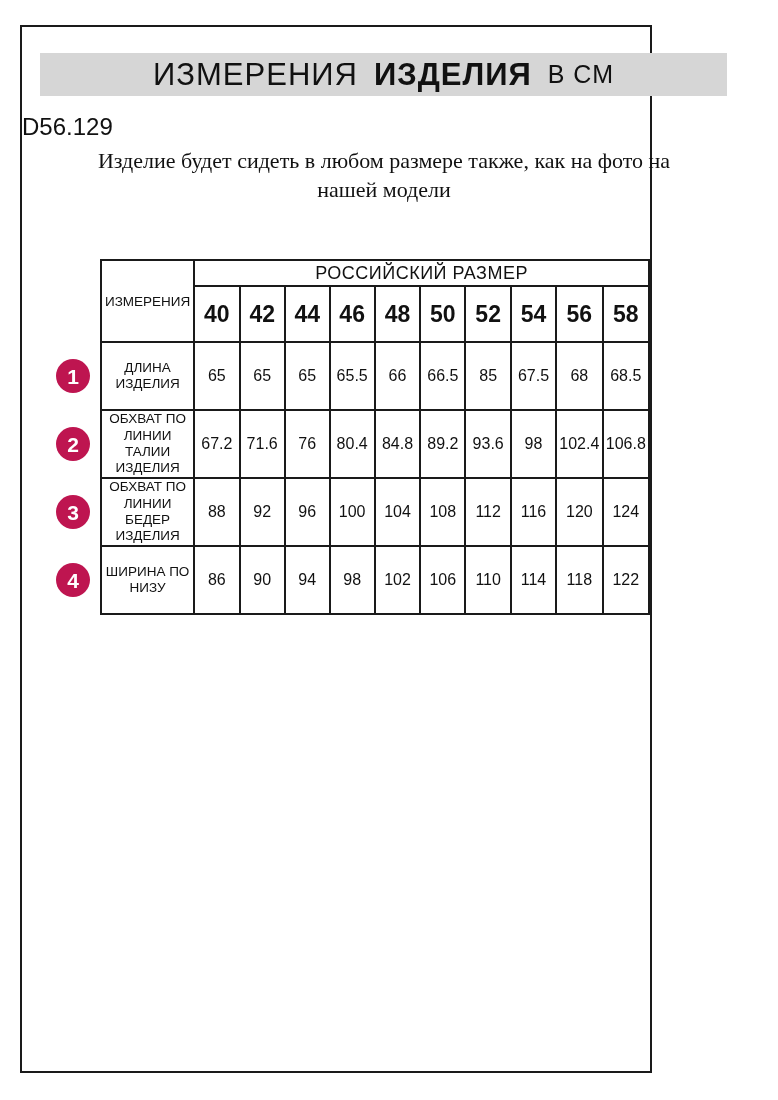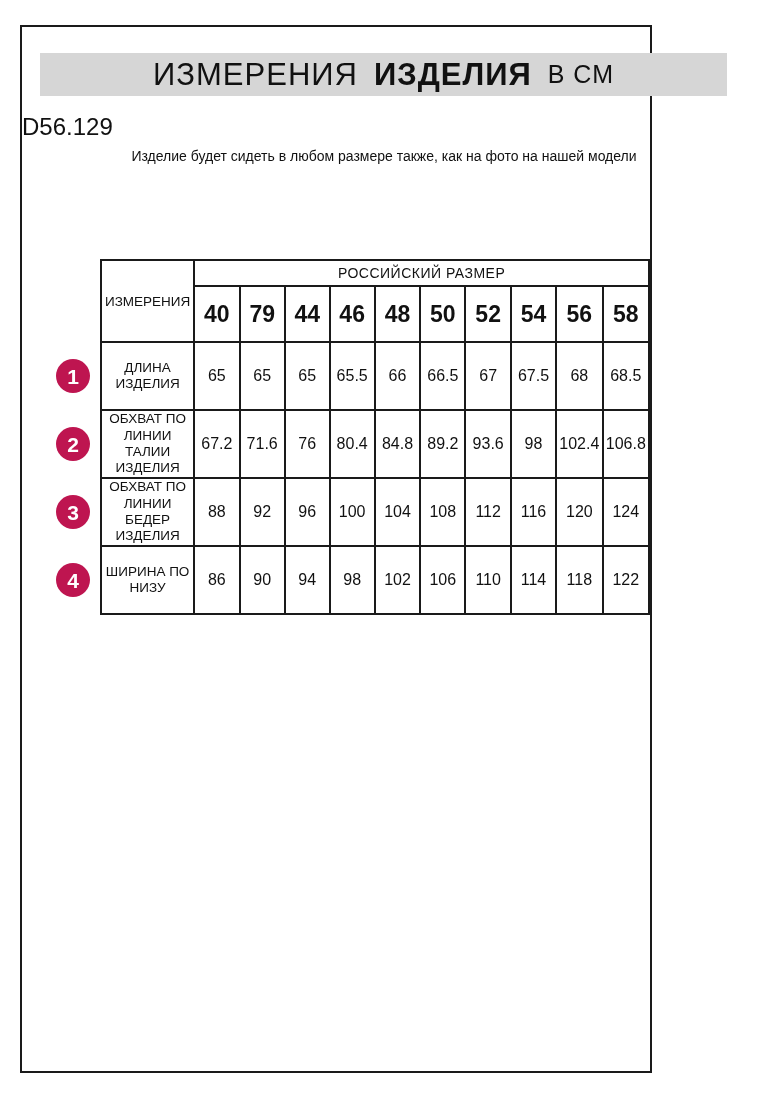--- a/index.html
+++ b/index.html
@@ -32,35 +32,35 @@
   }
   .title-part1{font-size:31px;font-weight:normal;letter-spacing:1px;}
   .title-part2{font-size:31px;font-weight:bold;letter-spacing:1px;}
   .title-part3{font-size:25px;font-weight:normal;letter-spacing:1px;align-self:center;margin-top:0;}
   .article-code{
     position:absolute;left:0;top:86px;width:100%;
     text-align:left;font-size:24px;font-weight:normal;
   }
   .subtitle{
     position:absolute;left:52px;top:120px;width:620px;
-    text-align:center;font-size:14px;line-height:1.3;
+    text-align:center;font-size:22px;line-height:1.3;font-family:Liberation Serif, serif;
   }
   .size-table{
     position:absolute;left:78px;top:232px;
     border-collapse:collapse;
     table-layout:fixed;
   }
   .size-table th,.size-table td{
     border:2px solid var(--line);
     text-align:center;vertical-align:middle;
     padding:0;
     background:#fff;
   }
   .corner-cell{width:92px;font-size:13.5px;font-weight:normal;}
-  .group-header-cell{height:24px;font-size:14px;font-weight:normal;letter-spacing:.5px;}
+  .group-header-cell{height:24px;font-size:18px;font-weight:normal;letter-spacing:.5px;}
   .size-cell{width:45px;height:54px;font-size:23px;font-weight:bold;}
   .row-label{
     position:relative;
     font-size:13.5px;font-weight:normal;line-height:1.22;
     padding:4px 3px;
     height:66px;
     box-sizing:content-box;
   }
   .value-cell{font-size:16px;font-weight:normal;margin-left:48px;}
   .row-badge{
@@ -94,41 +94,41 @@
   <div class="subtitle">Изделие будет сидеть в любом размере также, как на фото на нашей модели</div>
 
   <table class="size-table">
     <thead>
       <tr>
         <th class="corner-cell" rowspan="2">ИЗМЕРЕНИЯ</th>
         <th class="group-header-cell" colspan="10">РОССИЙСКИЙ РАЗМЕР</th>
       </tr>
       <tr id="sizes-row">
           <th class="size-cell">40</th>
-          <th class="size-cell">79</th>
+          <th class="size-cell">42</th>
           <th class="size-cell">44</th>
           <th class="size-cell">46</th>
           <th class="size-cell">48</th>
           <th class="size-cell">50</th>
           <th class="size-cell">52</th>
           <th class="size-cell">54</th>
           <th class="size-cell">56</th>
           <th class="size-cell">58</th>
         </tr>
     </thead>
     <tbody id="table-body">
         <tr>
           <th class="row-label"><span class="row-badge">1</span><span>ДЛИНА ИЗДЕЛИЯ</span></th>
           <td class="value-cell">65</td>
           <td class="value-cell">65</td>
           <td class="value-cell">65</td>
           <td class="value-cell">65.5</td>
           <td class="value-cell">66</td>
           <td class="value-cell">66.5</td>
-          <td class="value-cell">67</td>
+          <td class="value-cell">85</td>
           <td class="value-cell">67.5</td>
           <td class="value-cell">68</td>
           <td class="value-cell">68.5</td>
         </tr>
         <tr>
           <th class="row-label"><span class="row-badge">2</span><span>ОБХВАТ ПО ЛИНИИ ТАЛИИ ИЗДЕЛИЯ</span></th>
           <td class="value-cell">67.2</td>
           <td class="value-cell">71.6</td>
           <td class="value-cell">76</td>
           <td class="value-cell">80.4</td>

